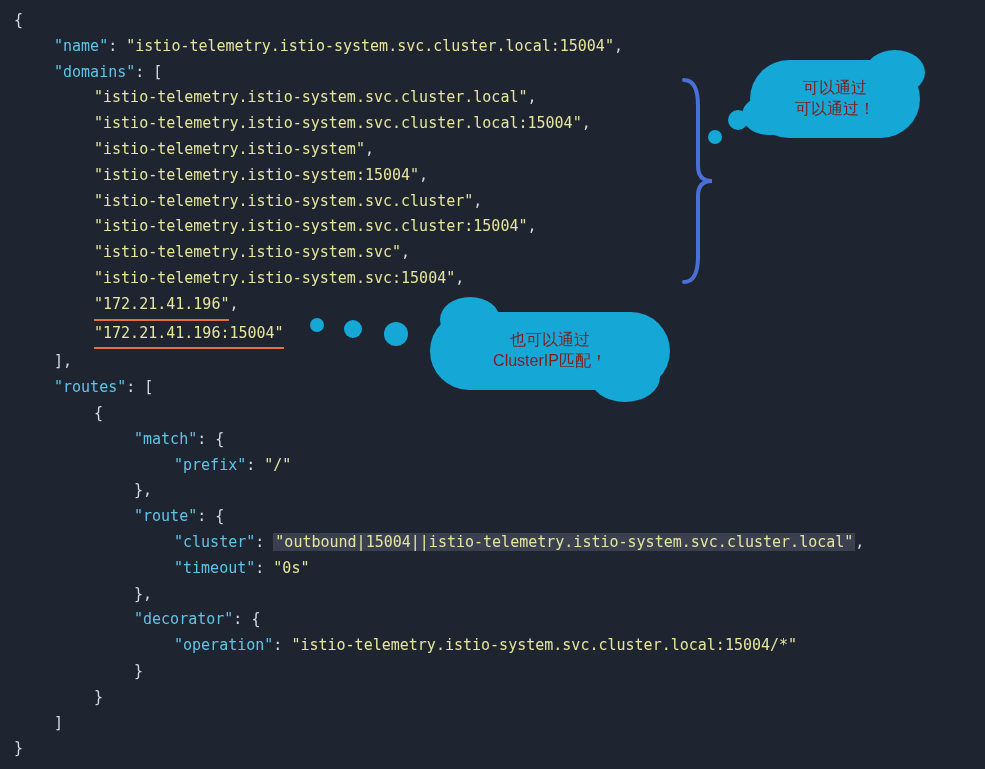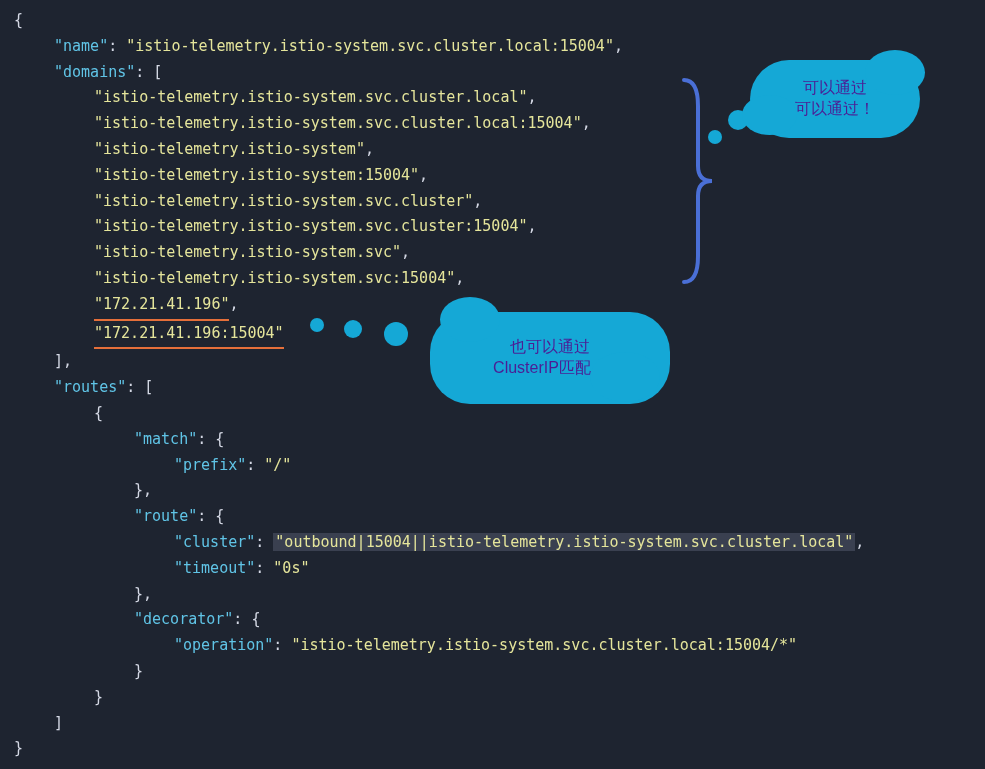--- a/index.html
+++ b/index.html
@@ -19,23 +19,23 @@
   .p { color:#d5d9e5; }
   .br { color:#d5d9e5; }
   .line { white-space:pre; }
   .i1{padding-left:40px;} .i2{padding-left:80px;} .i3{padding-left:120px;}
   .i4{padding-left:160px;}
   .underline { border-bottom:2px solid #e56f3a; padding-bottom:1px; display:inline-block; }
   .highlight { background:#3a4050; padding:0 2px; }
 
   .bracket { position:absolute; left:680px; top:76px; width:38px; height:210px; }
 
-  .cloud { position:absolute; background:#15a8d6; color:#4c1d95; border-radius:50%; text-align:center; display:flex; flex-direction:column; align-items:center; justify-content:center; font-family:sans-serif; font-size:16px; line-height:1.3; }
+  .cloud { position:absolute; background:#15a8d6; color:#7f1d1d; border-radius:50%; text-align:center; display:flex; flex-direction:column; align-items:center; justify-content:center; font-family:sans-serif; font-size:16px; line-height:1.3; }
   .cloud1 { left:750px; top:60px; width:170px; height:78px; border-radius:40px; }
-  .cloud2 { left:430px; top:312px; width:240px; height:92px; border-radius:40px; }
+  .cloud2 { left:430px; top:312px; width:240px; height:78px; border-radius:40px; }
   .cloud::before, .cloud::after { content:""; position:absolute; background:#15a8d6; border-radius:50%; }
   .cloud1::before { width:55px; height:40px; left:-8px; top:35px; }
   .cloud1::after { width:60px; height:45px; right:-5px; top:-10px; }
   .cloud2::before { width:60px; height:45px; left:10px; top:-15px; }
   .cloud2::after { width:70px; height:50px; right:10px; top:40px; }
   .puff { position:absolute; background:#15a8d6; border-radius:50%; }
 </style>
 </head>
 <body>
 

